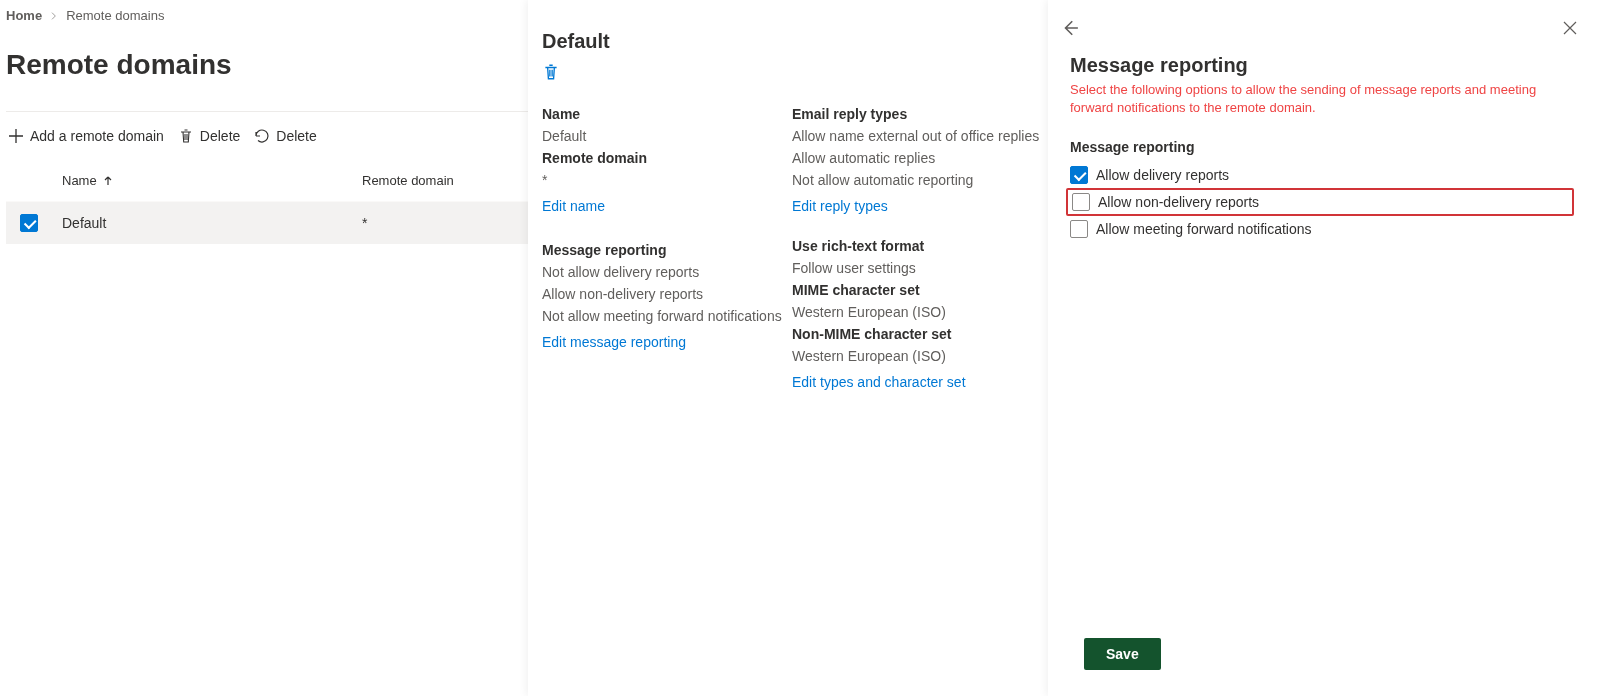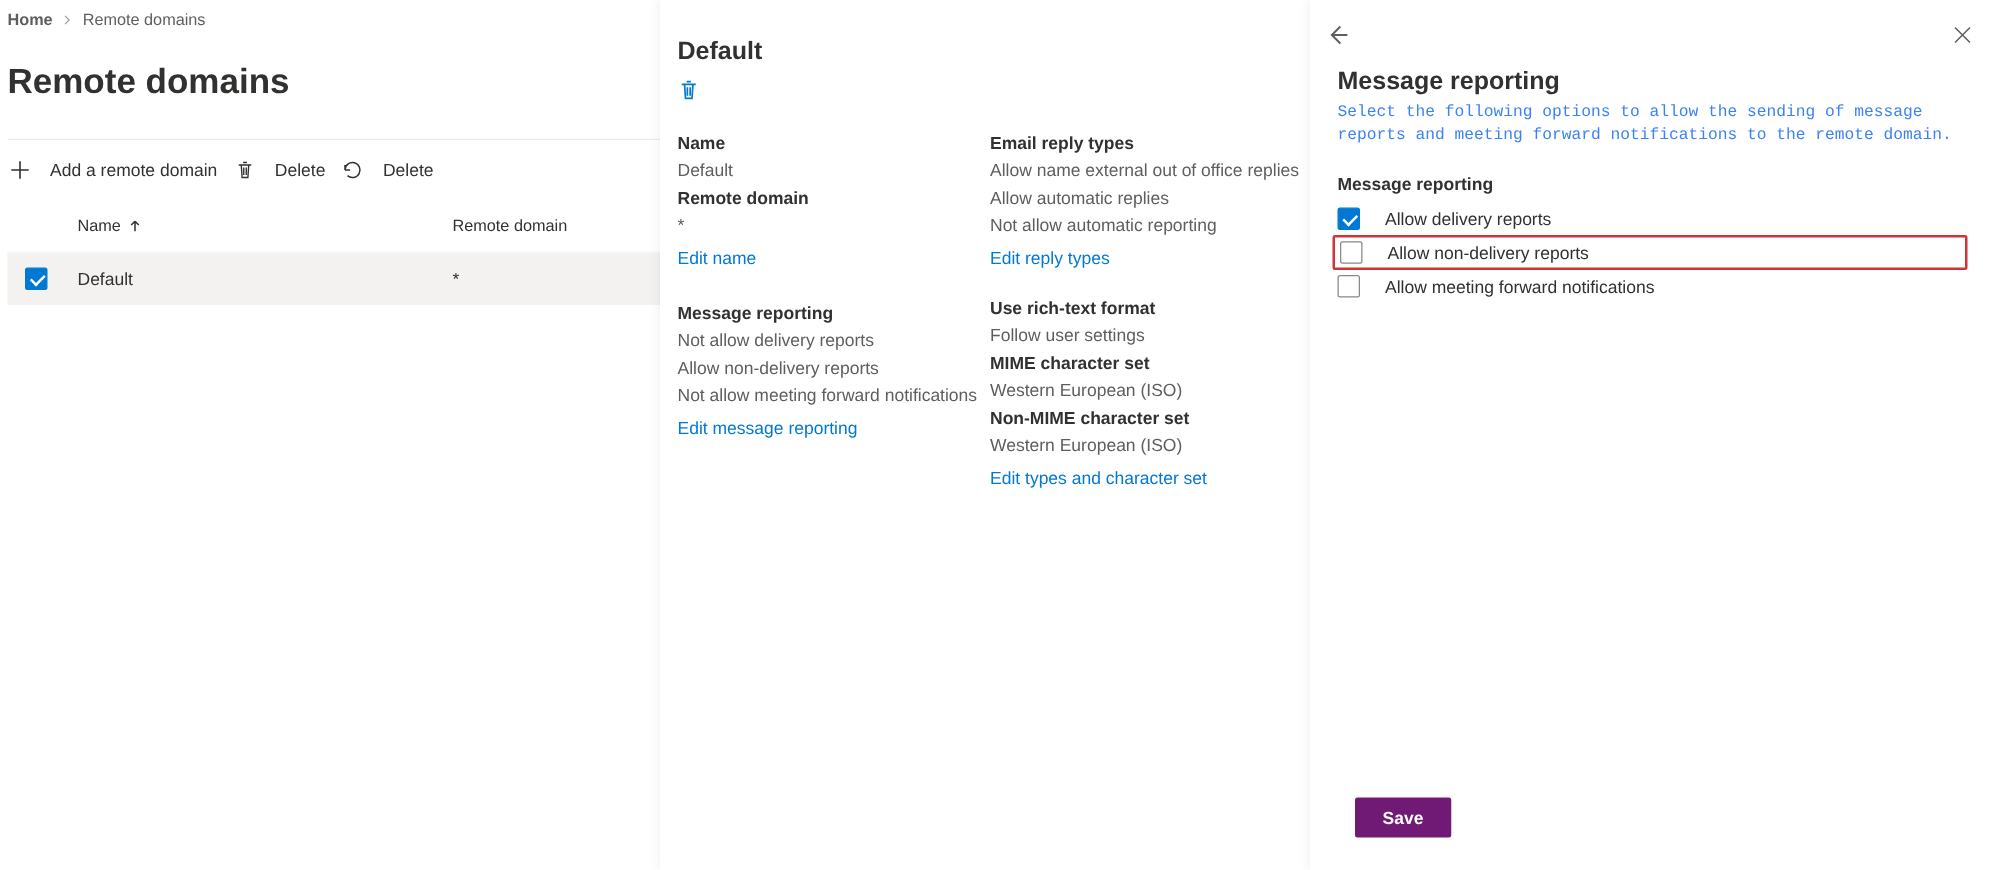--- a/index.html
+++ b/index.html
@@ -40,21 +40,21 @@
   .toolbar {
     display: flex;
     align-items: center;
     gap: 14px;
     border-top: 1px solid #edebe9;
     padding: 16px 0 16px 2px;
   }
   .toolbar-btn {
     display: inline-flex;
     align-items: center;
-    gap: 16px;
+    gap: 6px;
     background: none;
     border: none;
     color: #323130;
     font-size: 14px;
     cursor: pointer;
     padding: 0;
   }
   .toolbar-btn svg { width: 16px; height: 16px; }
   .table { width: 100%; }
   .thead, .trow {
@@ -160,49 +160,48 @@
     cursor: pointer;
     display:flex; align-items:center; justify-content:center;
   }
   .flyout2 h2 {
     font-size: 20px;
     font-weight: 700;
     margin: 12px 0 4px 0;
     padding-left: 10px;
   }
   .flyout2 .desc {
-    color: #3b82f6;
+    color: #ef4444;
     font-size: 13px;
     line-height: 1.4;
     padding-left: 10px;
     margin-bottom: 22px;
-    font-family: Liberation Mono, monospace;
   }
   .form-section-label {
     font-weight: 600;
     font-size: 14px;
     padding-left: 10px;
     margin-bottom: 6px;
   }
   .check-row {
     display: flex;
     align-items: center;
-    gap: 20px;
+    gap: 8px;
     padding: 4px 10px;
     height: 28px;
   }
   .check-row label { font-size: 14px; color: #323130; }
   .highlight {
     border: 2px solid #d13438;
     border-radius: 2px;
     margin: -1px 6px -1px 6px;
     padding: 3px 4px;
   }
   .save-btn {
-    background: #701a75;
+    background: #14532d;
     color: #fff;
     border: none;
     font-size: 14px;
     font-weight: 600;
     padding: 8px 22px;
     border-radius: 2px;
     cursor: pointer;
     position: absolute;
     bottom: 26px;
     left: 36px;

